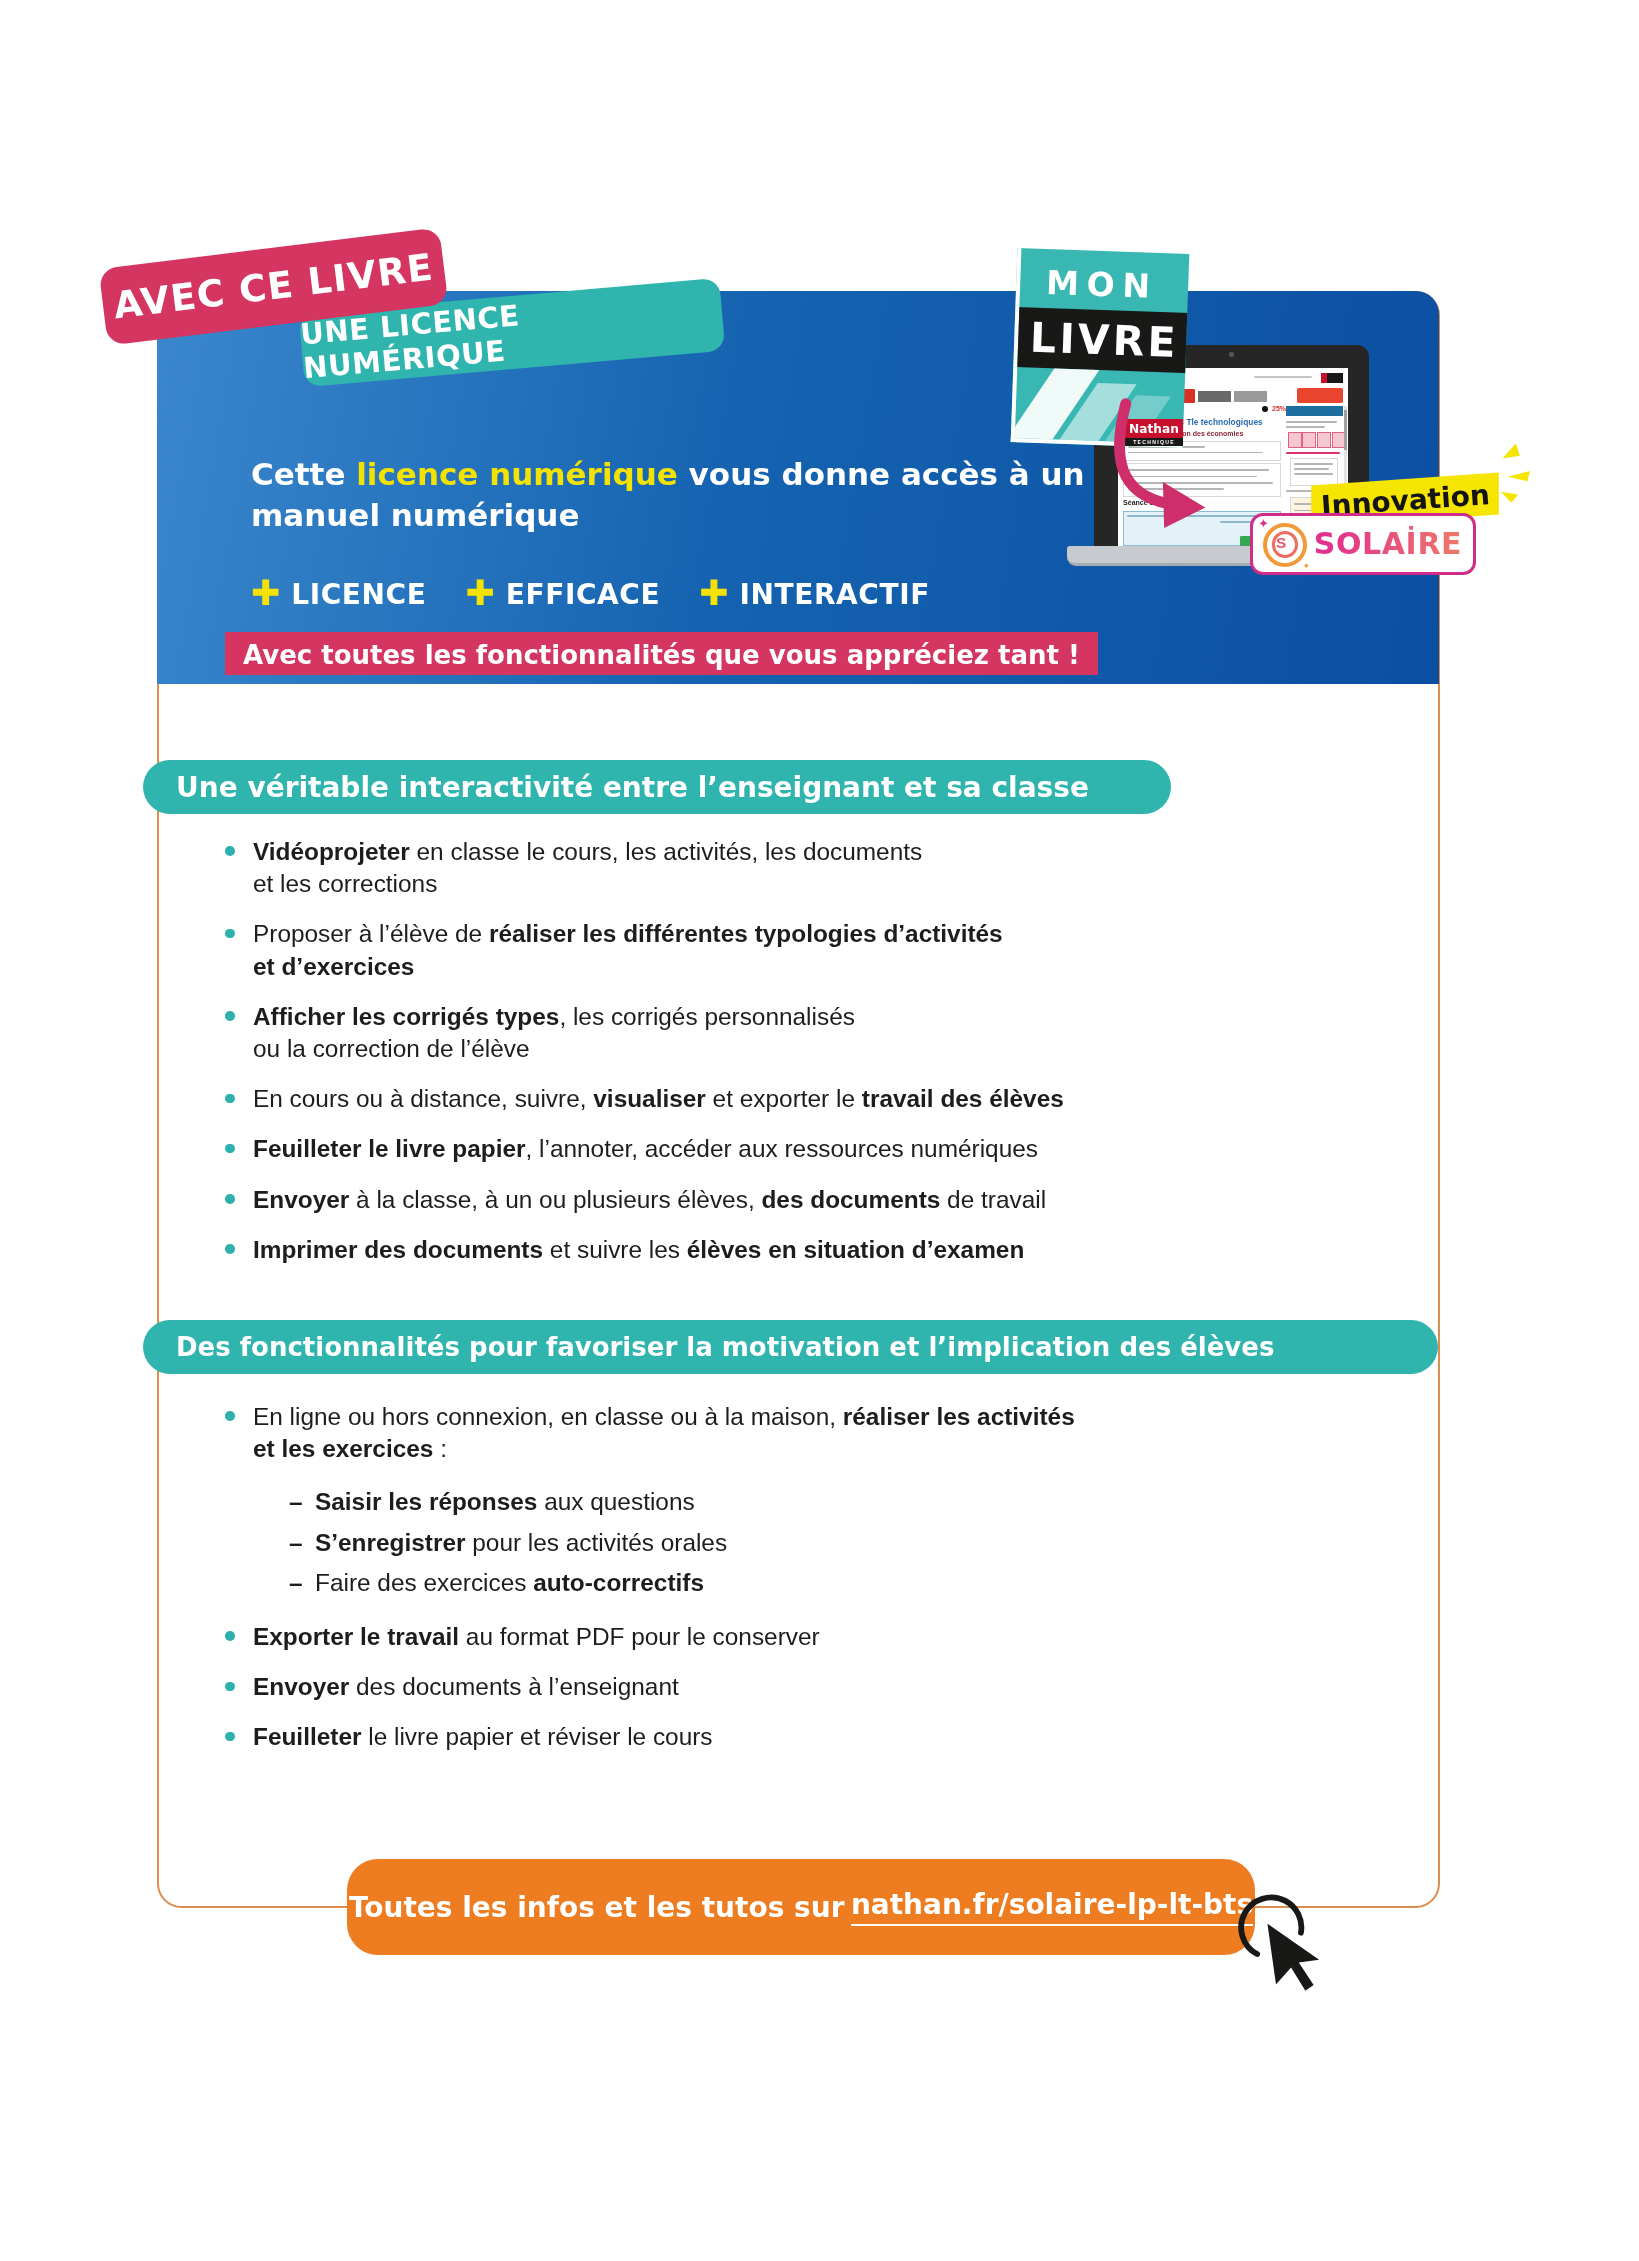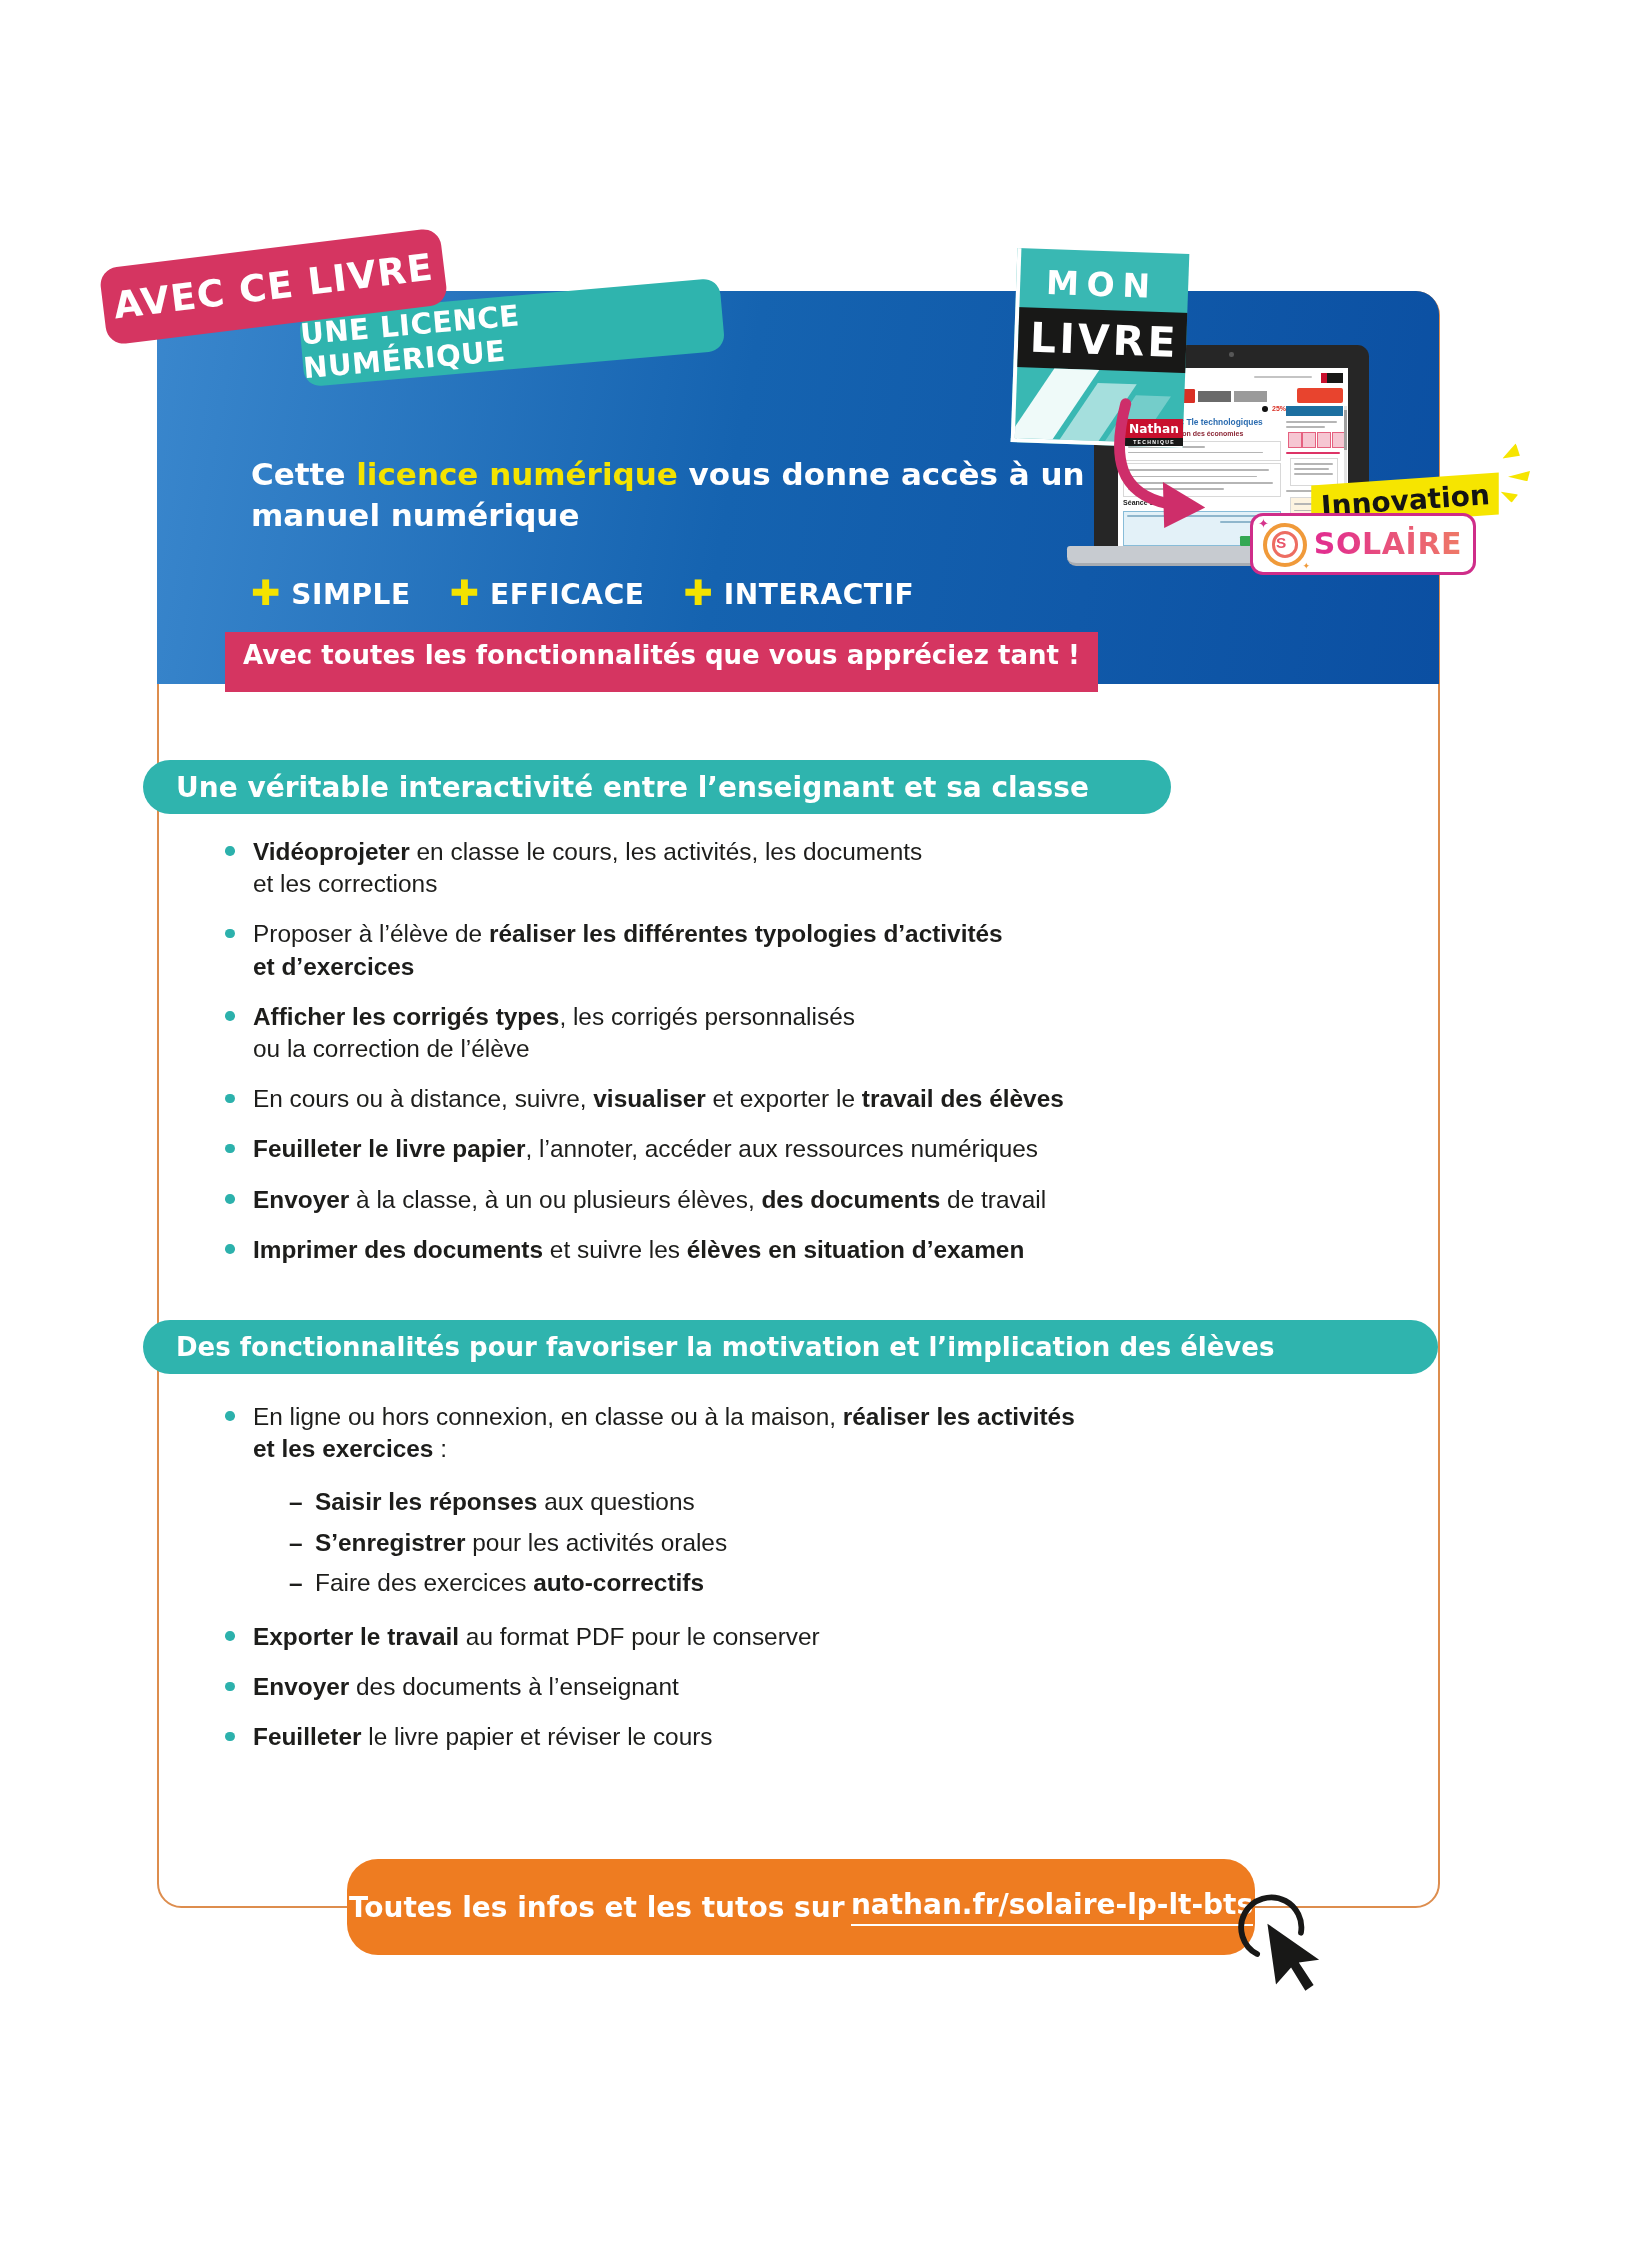--- a/index.html
+++ b/index.html
@@ -21,21 +21,21 @@
   #badge-licence{left:301px;top:296px;width:422px;height:73px;background:#2fb4ae;border-radius:16.7px;
               transform:rotate(-5deg);z-index:5;display:flex;align-items:center;justify-content:center;
               color:#fff;font-weight:bold;font-size:29px;letter-spacing:0.6px;}
 
   
   #intro{left:251px;top:454px;width:836px;font-weight:bold;font-size:31px;line-height:1.32;color:#fff;z-index:3;}
   #intro .yellow{color:#f4e300;}
   #features{left:251px;top:574px;display:flex;gap:39px;z-index:3;align-items:center;}
   .feature{display:flex;align-items:center;gap:10.3px;color:#fff;font-weight:bold;font-size:28px;letter-spacing:0.6px;}
   .feature .plus{color:#f4e300;font-size:35px;font-weight:bold;transform:translateY(-1.3px);}
-  #tagline{left:225px;top:632px;height:60px;background:#d53561;color:#fff;font-weight:bold;font-size:26px;
+  #tagline{left:225px;top:632px;height:43px;background:#d53561;color:#fff;font-weight:bold;font-size:26px;
            line-height:46px;padding:0 18px;z-index:3;white-space:nowrap;}
 
   
   #laptop-frame{left:1094px;top:345px;width:275px;height:202px;background:#262626;border-radius:11.6px 11.6px 0 0;z-index:2;}
   #laptop-cam{left:1229px;top:352px;width:4.5px;height:4.5px;border-radius:50%;background:#575757;z-index:3;}
   #laptop-screen{left:1118px;top:368px;width:230px;height:180px;background:#fff;z-index:2;overflow:hidden;}
   #laptop-base{left:1067px;top:546px;width:323px;height:17.4px;background:#c7cbd0;border-radius:3.2px 3.2px 9px 9px;
                border-bottom:3.9px solid #a7acb2;z-index:2;}
   .bar{position:absolute;background:#b5b5b5;height:1.9px;border-radius:1.3px;}
   .mini-box{position:absolute;background:#fff;border:0.6px solid #d8d8d8;}
@@ -111,21 +111,21 @@
   </div>
   <div id="badge-licence" class="abs head-font">
     <span>UNE LICENCE NUMÉRIQUE</span>
   </div>
 
   <div id="intro" class="abs head-font"><span>Cette </span><span class="yellow">licence numérique</span><span> vous donne accès
 à un manuel numérique</span></div>
   <div id="features" class="abs head-font">
       <div class="feature">
         <span class="plus">✚</span>
-        <span>SIMPLE</span>
+        <span>LICENCE</span>
       </div>
       <div class="feature">
         <span class="plus">✚</span>
         <span>EFFICACE</span>
       </div>
       <div class="feature">
         <span class="plus">✚</span>
         <span>INTERACTIF</span>
       </div>
     </div>

